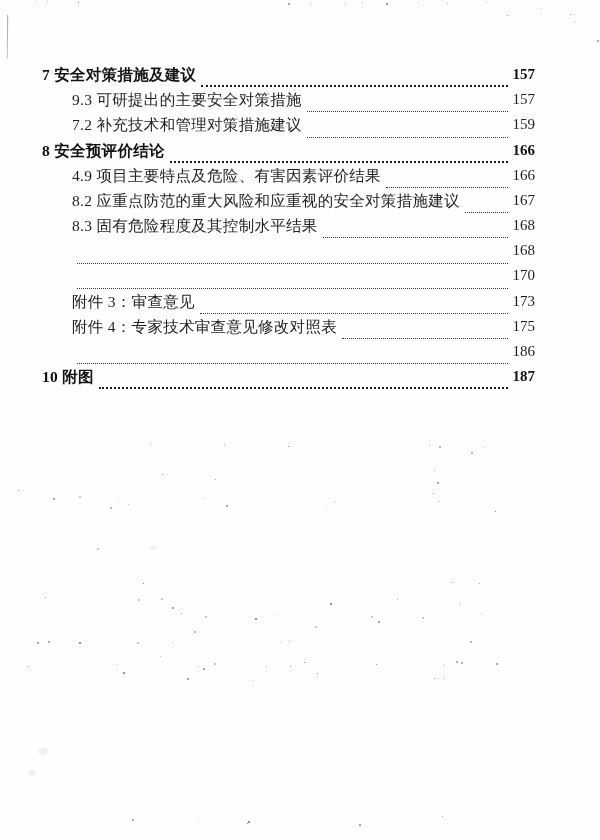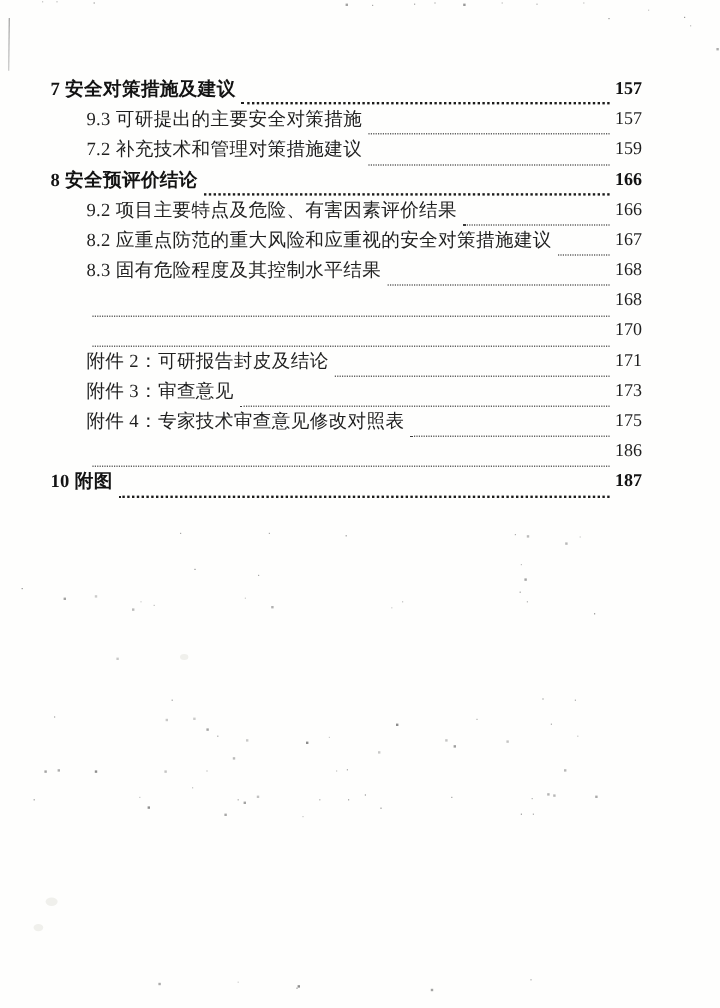--- a/index.html
+++ b/index.html
@@ -83,46 +83,41 @@
         <span class="lbl">7.2 补充技术和管理对策措施建议</span>
         <span class="leader"></span>
         <span class="num">159</span>
       </div>
       <div class="row lvl0 bold">
         <span class="lbl">8 安全预评价结论</span>
         <span class="leader"></span>
         <span class="num">166</span>
       </div>
       <div class="row lvl1">
-        <span class="lbl">9.2 项目主要特点及危险、有害因素评价结果</span>
+        <span class="lbl">4.9 项目主要特点及危险、有害因素评价结果</span>
         <span class="leader"></span>
         <span class="num">166</span>
       </div>
       <div class="row lvl1">
         <span class="lbl">8.2 应重点防范的重大风险和应重视的安全对策措施建议</span>
         <span class="leader"></span>
         <span class="num">167</span>
       </div>
       <div class="row lvl1">
         <span class="lbl">8.3 固有危险程度及其控制水平结果</span>
         <span class="leader"></span>
         <span class="num">168</span>
       </div>
       <div class="row lvl1">
         <span class="leader"></span>
         <span class="num">168</span>
       </div>
       <div class="row lvl1">
         <span class="leader"></span>
         <span class="num">170</span>
-      </div>
-      <div class="row lvl1">
-        <span class="lbl">附件 2：可研报告封皮及结论</span>
-        <span class="leader"></span>
-        <span class="num">171</span>
       </div>
       <div class="row lvl1">
         <span class="lbl">附件 3：审查意见</span>
         <span class="leader"></span>
         <span class="num">173</span>
       </div>
       <div class="row lvl1">
         <span class="lbl">附件 4：专家技术审查意见修改对照表</span>
         <span class="leader"></span>
         <span class="num">175</span>

